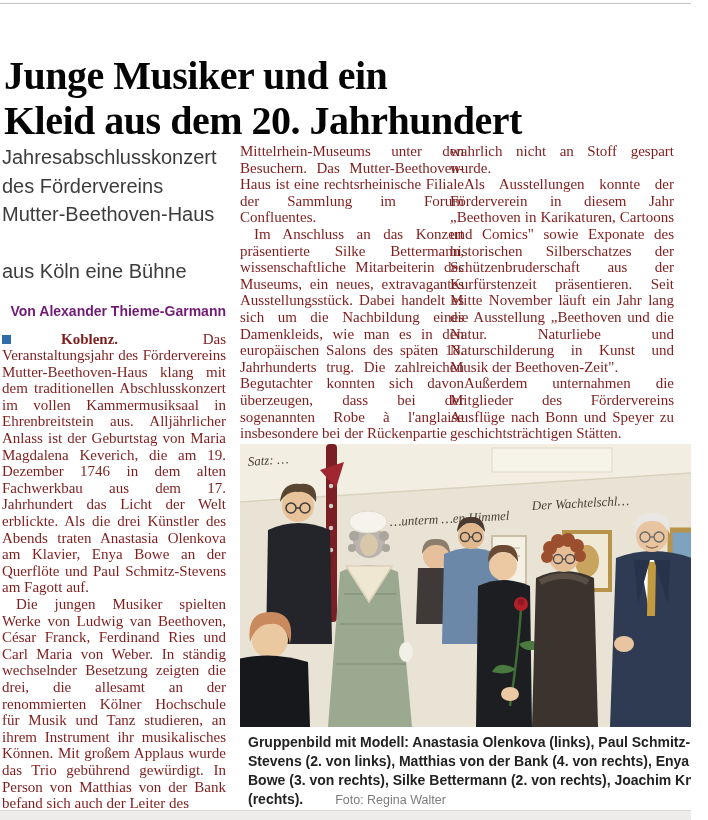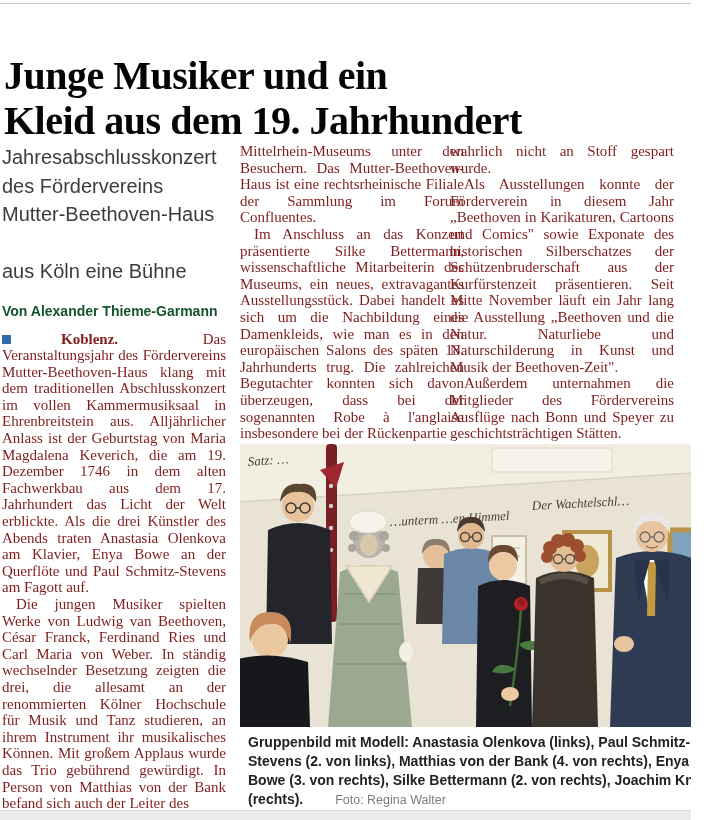--- a/index.html
+++ b/index.html
@@ -15,22 +15,22 @@
   }
   .col{position:absolute;top:143px;width:224px;}
   .col1{left:2px;}
   .col2{left:240px;}
   .col3{left:450px;}
   .standfirst{
     font-family:"Liberation Sans",sans-serif;font-weight:400;color:#3c3c3c;
     font-size:20px;line-height:28.5px;margin:0 7px 17px 0;
   }
   .byline{
-    font-family:"Liberation Sans",sans-serif;font-weight:700;color:#14532d;
-    font-size:14px;line-height:17px;margin:0 0 11px 0;
+    font-family:"Liberation Sans",sans-serif;font-weight:700;color:#701a75;
+    font-size:14px;line-height:17px;margin:0 0 11px 0;text-align:right;
   }
   .body-p{
     margin:0;font-size:15px;line-height:16.6px;text-align:justify;
     color:#7f1d1d;
   }
   .body-p.indent{text-indent:14px;}
   .loc-square{
     display:inline-block;width:9px;height:9px;background:#2f6da8;
     margin-right:6px;vertical-align:baseline;
   }
@@ -54,21 +54,21 @@
   }
 </style>
 </head>
 <body>
 
 <div class="page">
   <div class="top-rule"></div>
 
   <h1 class="headline">
     <span>Junge Musiker und ein</span><br>
-    <span>Kleid aus dem 19. Jahrhundert</span>
+    <span>Kleid aus dem 20. Jahrhundert</span>
   </h1>
 
   <div class="col col1">
     <p class="standfirst">
       <span>Jahresabschlusskonzert</span><br>
       <span>des Fördervereins</span><br>
       <span>Mutter-Beethoven-Haus</span><br>
       <br>
       <span>aus Köln eine Bühne</span>
     </p>

